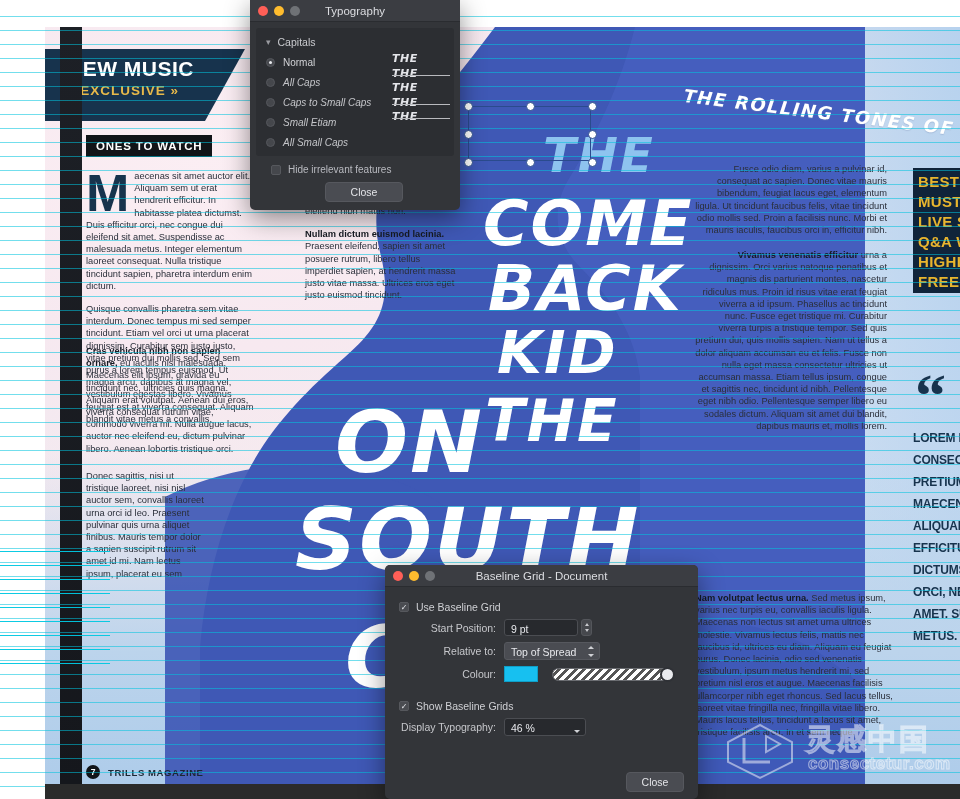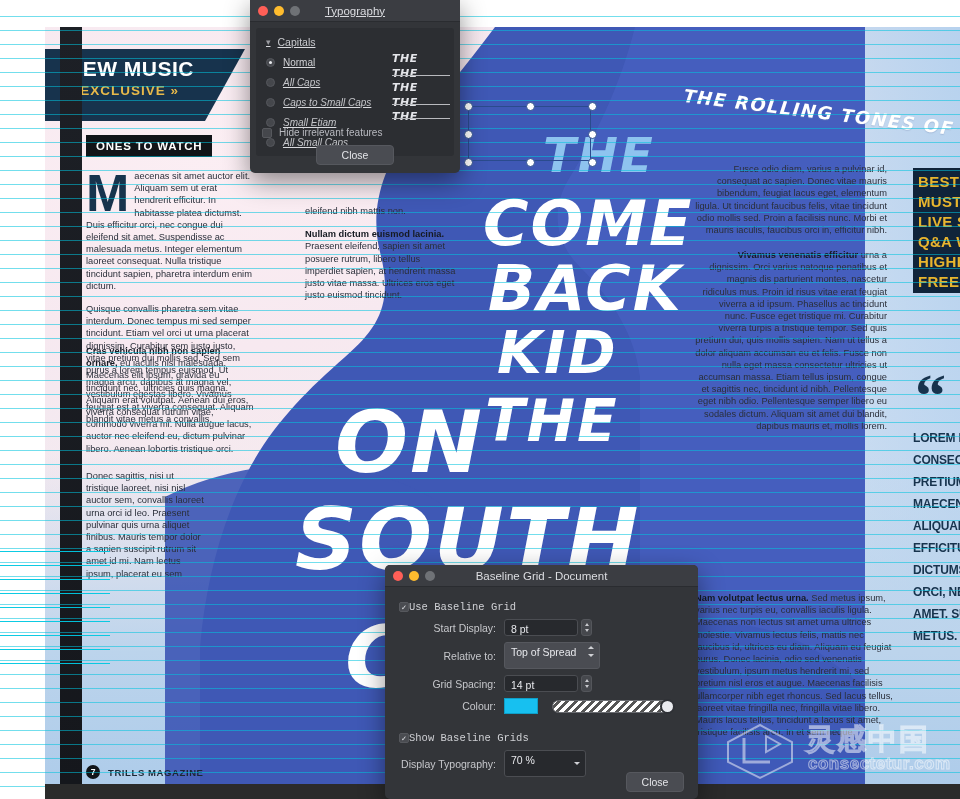--- a/index.html
+++ b/index.html
@@ -197,21 +197,21 @@
     border-bottom:1px solid #2a2c30;
   }
   .macwin .titlebar .title { font-size:11.5px; color:#dcdde1; }
   .traffic { position:absolute; left:8px; top:6px; display:flex; gap:6px; }
   .traffic span { width:10px; height:10px; border-radius:50%; display:block; }
   .tl-red { background:#ff5f57; }
   .tl-yel { background:#febc2e; }
   .tl-gry { background:#6f7276; }
 
   
-  #typography-window { left:250px; top:0px; width:210px; height:173px; border-radius:0 0 5px 5px;text-decoration:underline; }
+  #typography-window { left:250px; top:0px; width:210px; height:210px; border-radius:0 0 5px 5px; }
   #typography-window .panel-body {
     margin:6px; background:#2c2e32; border-radius:3px; height:128px; position:relative;
     padding:8px 10px;
   }
   .disclosure-row { display:flex; align-items:center; gap:7px; color:#c9cace; font-size:10.5px; margin-bottom:5px; }
   .chev { color:#9a9ba0; font-size:9px; }
   .opt-row { display:flex; align-items:center; gap:8px; margin:9px 0; }
   .radio {
     width:9px; height:9px; border-radius:50%; background:#45474c;
     border:1px solid #55575c; flex:0 0 auto; position:relative;
@@ -224,21 +224,21 @@
   .opt-label.italic { font-style:italic; color:#c4c5c9; }
   .samples { position:absolute; right:10px; top:24px; width:52px; }
   .samples div {
     font-family:"DejaVu Sans", sans-serif; font-style:italic; font-weight:bold;
     font-size:11px; color:#e4e5e9; line-height:14.5px; letter-spacing:0.5px;
   }
   .samples div.strike { position:relative; }
   .samples div.strike::after {
     content:""; position:absolute; left:0; right:-6px; top:8px; height:1px; background:#b9babe;
   }
-  .panel-footer { position:absolute; left:0; bottom:0; width:100%; padding:0 10px 8px 10px; }
+  .panel-footer { position:absolute; left:9px; bottom:0; width:100%; padding:0 10px 8px 10px; }
   .chk-row { display:flex; align-items:center; gap:7px; color:#b9bac0; font-size:10px; margin:2px 0 7px 2px; }
   .chkbox { width:10px; height:10px; background:#45474c; border:1px solid #56585d; border-radius:2px; }
   .chkbox.on { background:#4a4c51; }
   .chkbox.on::after { content:"\2713"; color:#e6e7eb; font-size:8px; display:block; line-height:9px; text-align:center; }
   .btn {
     background:#4a4c52; border:1px solid #56585e; border-radius:4px;
     color:#e3e4e8; font-size:10.5px; padding:3px 4px; text-align:center; cursor:default;
   }
 
   
@@ -254,21 +254,21 @@
     width:11px; height:17px; margin-left:3px; background:#46484d;
     border:1px solid #54565b; border-radius:3px; position:relative;
   }
   .stepper::before, .stepper::after {
     content:""; position:absolute; left:3px; border-left:2.5px solid transparent; border-right:2.5px solid transparent;
   }
   .stepper::before { top:3px; border-bottom:3px solid #c8c9cd; }
   .stepper::after { bottom:3px; border-top:3px solid #c8c9cd; }
   .popup {
     background:#4a4c52; border:1px solid #56585e; border-radius:3px;
-    color:#e7e8ec; font-size:10.5px; padding:2.5px 18px 2.5px 6px; height:27px;
+    color:#e7e8ec; font-size:10.5px; padding:2.5px 18px 2.5px 6px; height:18px;
     position:relative; min-width:96px;
   }
   .popup .arrows { position:absolute; right:4px; top:3px; width:7px; height:11px; }
   .popup .arrows::before, .popup .arrows::after {
     content:""; position:absolute; left:0; border-left:3px solid transparent; border-right:3px solid transparent;
   }
   .popup .arrows::before { top:0; border-bottom:3.5px solid #d0d1d5; }
   .popup .arrows::after { bottom:0; border-top:3.5px solid #d0d1d5; }
   .popup.thresh { background:#27292d; border:1px solid #4b4d52; min-width:82px; }
   .popup.thresh .arrows::before { display:none; }
@@ -276,21 +276,21 @@
   .gradient-strip {
     margin-left:14px; width:120px; height:13px; border-radius:7px;
     background:
       repeating-linear-gradient(135deg, #ffffff 0 3px, #555 3px 6px);
     border:1px solid #6b6d72; position:relative;
   }
   .grad-knob {
     position:absolute; right:-4px; top:-2px; width:15px; height:15px; border-radius:50%;
     background:#e9eaee; border:2px solid #2f3136;
   }
-  .bg-check { display:flex; align-items:center; color:#cfd0d4; font-size:10.5px; margin:4px 0 2px 0;font-family:Liberation Mono, monospace; }
+  .bg-check { display:flex; align-items:center; gap:7px; color:#cfd0d4; font-size:10.5px; margin:4px 0 2px 0; }
   #baseline-window .close-btn { position:absolute; right:14px; bottom:7px; width:58px; }
 </style>
 </head>
 <body>
 
 <div id="root">
 
   <div class="canvas-area">
     <div class="page">
 
@@ -477,56 +477,51 @@
     </div>
 
     <div class="bg-body">
 
       <div class="bg-check">
         <span class="chkbox on"></span>
         <span>Use Baseline Grid</span>
       </div>
 
       <div class="bg-row">
-        <span class="bg-label">Start Display:</span>
-        <span class="field">8 pt</span>
+        <span class="bg-label">Start Position:</span>
+        <span class="field">9 pt</span>
         <span class="stepper"></span>
       </div>
 
       <div class="bg-row">
         <span class="bg-label">Relative to:</span>
         <span class="popup">
           <span>Top of Spread</span>
           <span class="arrows"></span>
         </span>
       </div>
 
-      <div class="bg-row">
-        <span class="bg-label">Grid Spacing:</span>
-        <span class="field">14 pt</span>
-        <span class="stepper"></span>
-      </div>
 
       <div class="bg-row">
         <span class="bg-label">Colour:</span>
         <span class="swatch" style="background: rgb(23, 192, 240);"></span>
         <span class="gradient-strip">
           <span class="grad-knob"></span>
         </span>
       </div>
 
       <div class="bg-check" style="margin-top:18px;">
         <span class="chkbox on"></span>
         <span>Show Baseline Grids</span>
       </div>
 
       <div class="bg-row">
         <span class="bg-label">Display Typography:</span>
         <span class="popup thresh">
-          <span>70 %</span>
+          <span>46 %</span>
           <span class="arrows"></span>
         </span>
       </div>
 
       <div class="btn close-btn">Close</div>
     </div>
   </div>
 
 </div>
 

